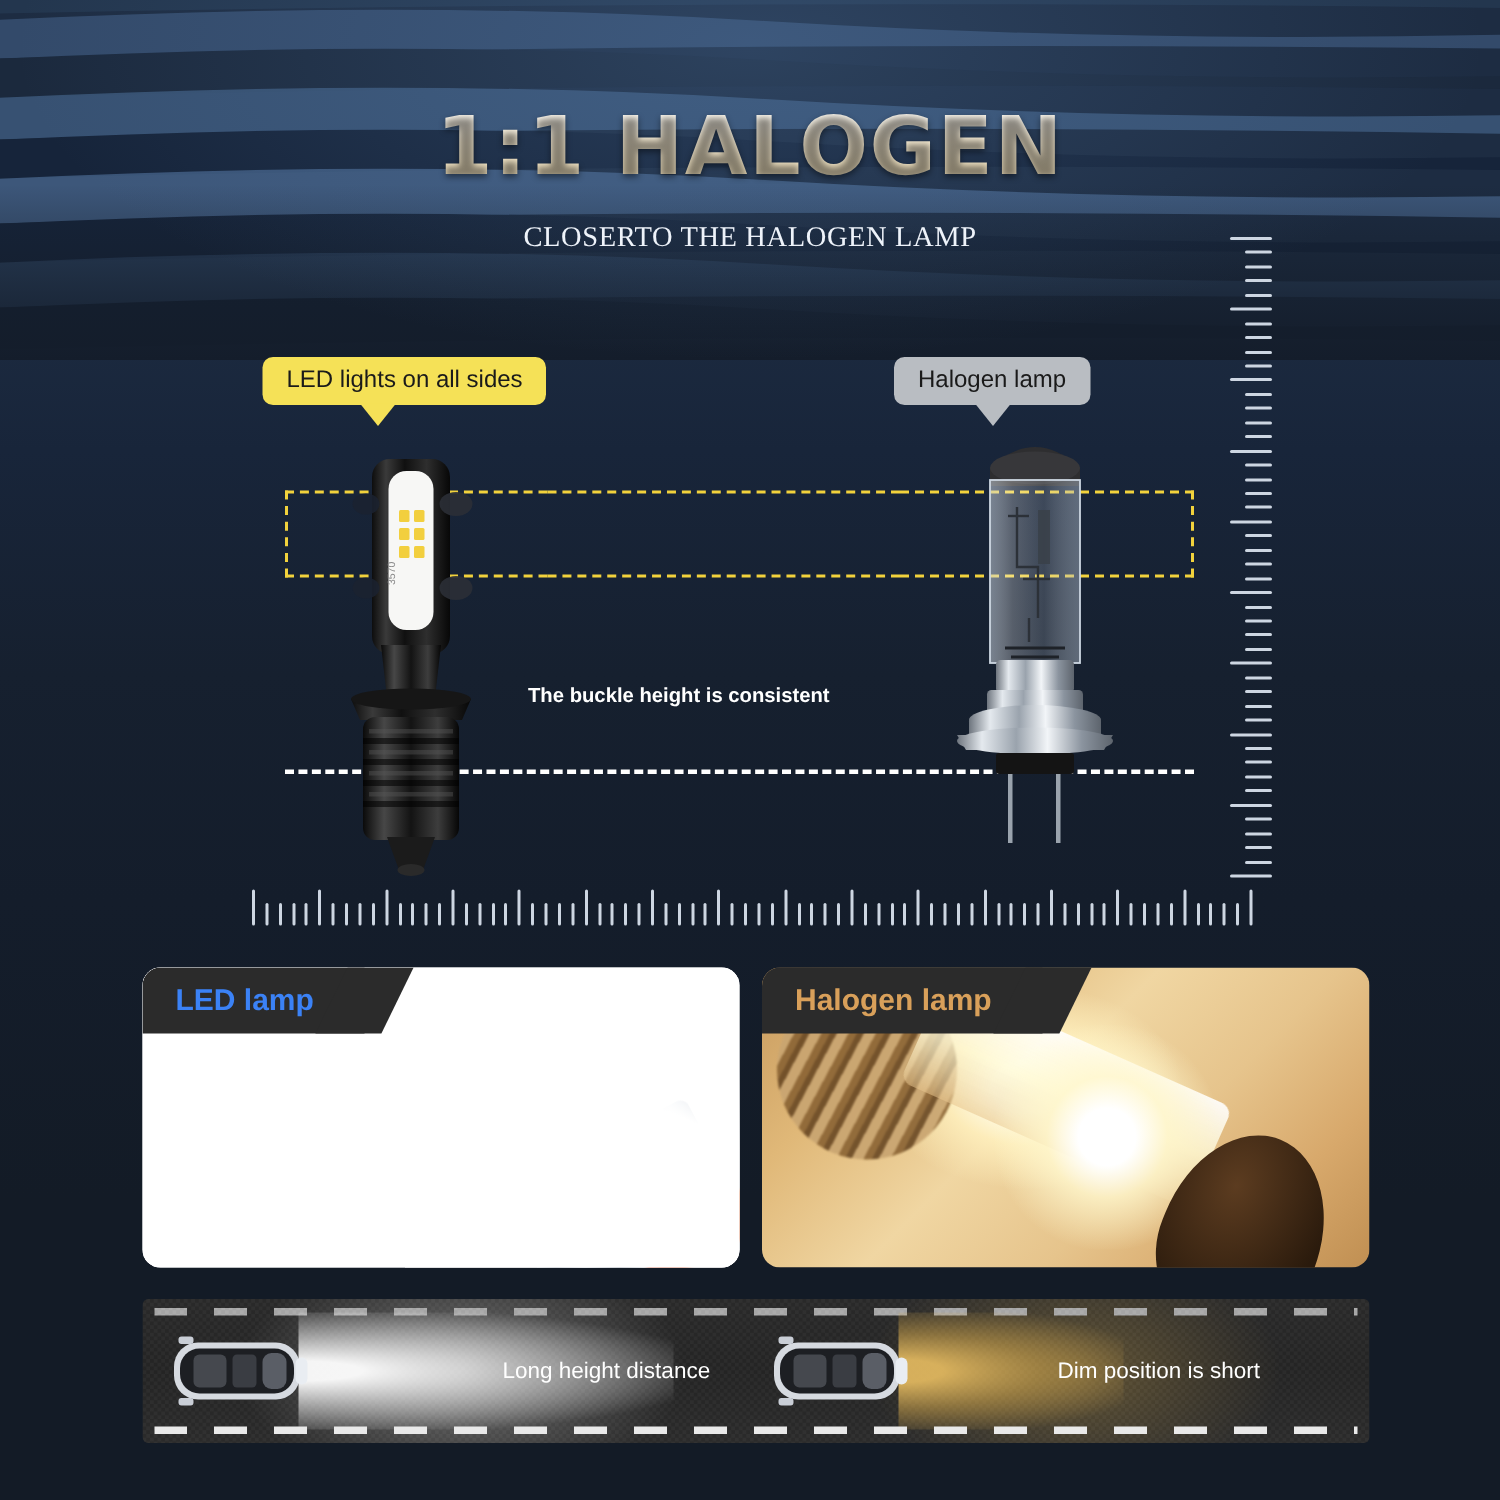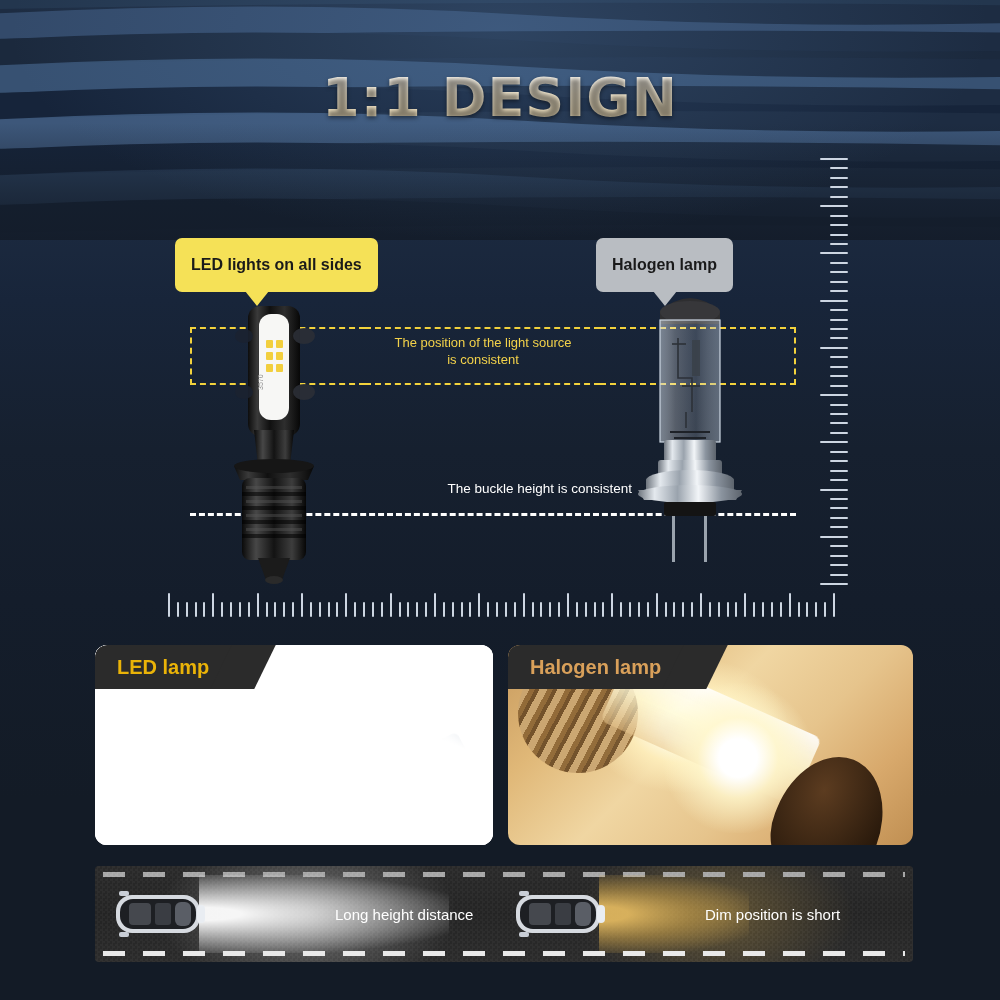--- a/index.html
+++ b/index.html
@@ -34,43 +34,43 @@
     -webkit-text-fill-color:transparent;
     text-shadow:0 2px 4px rgba(0,0,0,.45);
     font-family:"DejaVu Sans","Liberation Sans",sans-serif;
   }
   .sub1 { position:absolute; top:148px; left:0; width:100%; text-align:center;
     font-size:19px; color:#eef3fa; letter-spacing:.4px; font-family:"Liberation Serif", serif;}
   .sub2 { position:absolute; top:172px; left:0; width:100%; text-align:center;
     font-size:20px; color:#ffffff; font-weight:600;}
 
   
-  .bubble { position:absolute; border-radius:7px; padding:18px 16px;
-    font-size:16px; white-space:nowrap;font-weight:bold; }
+  .bubble { position:absolute; border-radius:7px; padding:7px 16px;
+    font-size:16px; white-space:nowrap; }
   .bubble .tail { position:absolute; width:0;height:0; left:50%; margin-left:-11px; bottom:-14px;
     border-left:12px solid transparent; border-right:12px solid transparent; }
   .bubble.led { background:#f5e157; color:#1a1a1a; left:175px; top:238px; }
   .bubble.led .tail { border-top:15px solid #f5e157; left:40%;}
   .bubble.hal { background:#b9bdc2; color:#1a1a1a; left:596px; top:238px; }
   .bubble.hal .tail { border-top:15px solid #b9bdc2; left:50%;}
 
   
   .ybox { position:absolute; border:2px dashed #f2d23c; }
   .ybox.left  { left:190px; top:327px; width:175px; height:58px; border-right:0; }
   .ybox.right { left:600px; top:327px; width:196px; height:58px; border-left:0; }
   .ymid { position:absolute; left:365px; top:327px; width:235px; height:58px;
           border-top:2px dashed #f2d23c; border-bottom:2px dashed #f2d23c; }
   .ylabel { position:absolute; left:388px; top:334px; width:190px; text-align:center;
             color:#f3d24a; font-size:13px; line-height:17px;}
 
   
   .wline { position:absolute; left:190px; top:513px; width:606px; height:0;
            border-top:3px dashed #ffffff; }
-  .wlabel { position:absolute; left:352px; top:481px; width:280px; text-align:right;
-            color:#ffffff; font-size:13.5px; }
+  .wlabel { position:absolute; left:352px; top:456px; width:280px; text-align:left;
+            color:#ffffff; font-size:13.5px;font-weight:bold; }
 
   
   .vruler { position:absolute; right:152px; top:158px; width:34px; height:425px; }
   .vruler i { position:absolute; right:0; height:2px; background:#cdd6e2; border-radius:1px;}
   .hruler { position:absolute; left:168px; bottom:383px; width:665px; height:26px; }
   .hruler i { position:absolute; bottom:0; width:2px; background:#cdd6e2; border-radius:1px;}
 
   
   .bulb-led { position:absolute; left:228px; top:300px; width:110px; height:290px; }
   .bulb-hal { position:absolute; left:630px; top:282px; width:120px; height:300px; }
@@ -78,21 +78,21 @@
   
   .panel { position:absolute; border-radius:12px; overflow:hidden; }
   .panel.led { left:95px; top:645px; width:398px; height:200px; background:#ffffff; }
   .panel.hal { left:508px; top:645px; width:405px; height:200px; }
   .ptag { position:absolute; left:0; top:0; height:44px; padding:0 34px 0 22px;
     background:#2b2b2b; display:flex; align-items:center;
     font-size:20px; font-weight:bold; border-top-left-radius:12px;
     z-index:3; }
   .ptag::after{ content:""; position:absolute; right:-22px; top:0; width:44px; height:44px;
     background:#2b2b2b; transform:skewX(-26deg); }
-  .panel.led .ptag { color:#eab308; }
+  .panel.led .ptag { color:#3b82f6; }
   .panel.hal .ptag { color:#d9a05a; }
 
   
   .ledshot{position:absolute;inset:0;background:
      radial-gradient(circle at 78% 62%, rgba(255,255,255,1) 0 22%, rgba(255,255,255,.96) 38%, #ffffff 60%),
      #ffffff;}
   .ledmetal{position:absolute; left:63%; top:57%; width:140px; height:92px;
      transform:rotate(-28deg);
      background:linear-gradient(100deg,#f6f8fb 0%,#9aa6b6 14%,#e7edf5 26%,#7d8a9c 40%,#dfe6ef 54%,#8b97a8 68%,#eef3f9 82%,#a9b4c2 100%);
      border-radius:6px; filter:blur(.4px);}
@@ -176,35 +176,35 @@
       <defs>
         <linearGradient id="fade" x1="0" y1="0" x2="0" y2="1">
           <stop offset="55%" stop-color="#131b26" stop-opacity="0"></stop>
           <stop offset="100%" stop-color="#141d2b" stop-opacity="1"></stop>
         </linearGradient>
       </defs>
     </svg>
   </div>
   <div class="topglow"></div>
 
-  <div class="title">1:1 DESIGN</div>
+  <div class="title">1:1 HALOGEN</div>
+  <div class="sub1">CLOSERTO THE HALOGEN LAMP</div>
 
   <div class="bubble led">
     <span>LED lights on all sides</span>
     <span class="tail"></span>
   </div>
   <div class="bubble hal">
     <span>Halogen lamp</span>
     <span class="tail"></span>
   </div>
 
   <div class="ybox left"></div>
   <div class="ymid"></div>
   <div class="ybox right"></div>
-  <div class="ylabel">The position of the light source is consistent</div>
 
   <div class="wline"></div>
   <div class="wlabel">The buckle height is consistent</div>
 
   <div class="bulb-led">
     <svg viewBox="0 0 110 290" width="110" height="290">
       <defs>
         <linearGradient id="blk" x1="0" y1="0" x2="1" y2="0">
           <stop offset="0%" stop-color="#0d0d0d"></stop>
             <stop offset="18%" stop-color="#3a3a3a"></stop>

